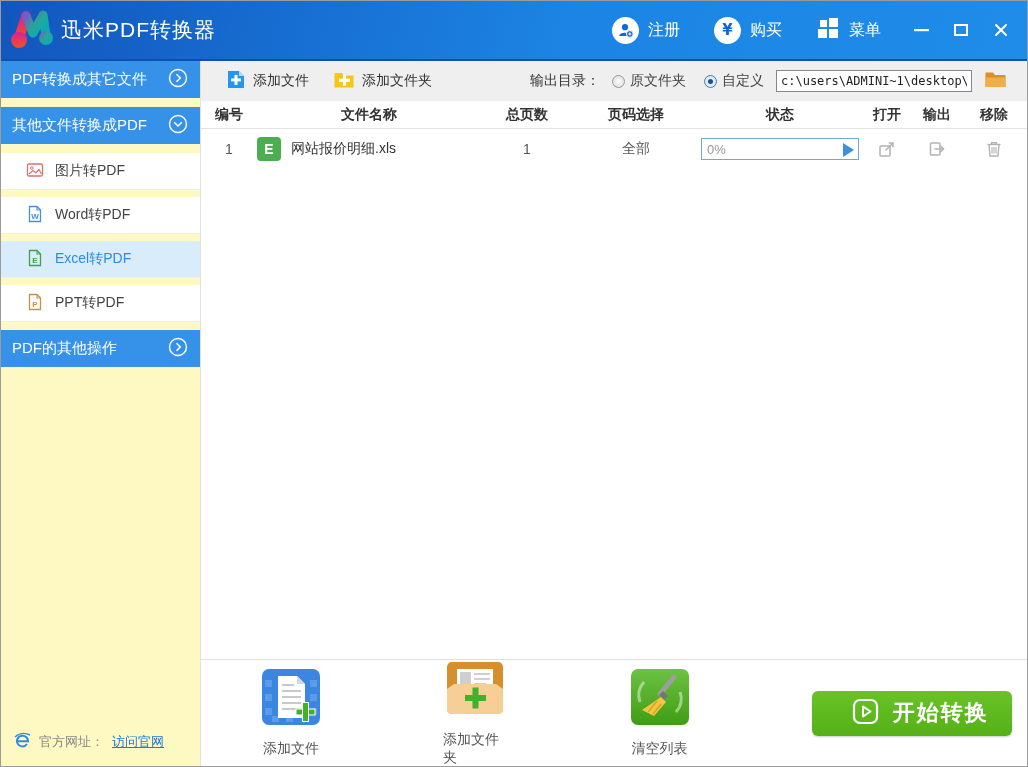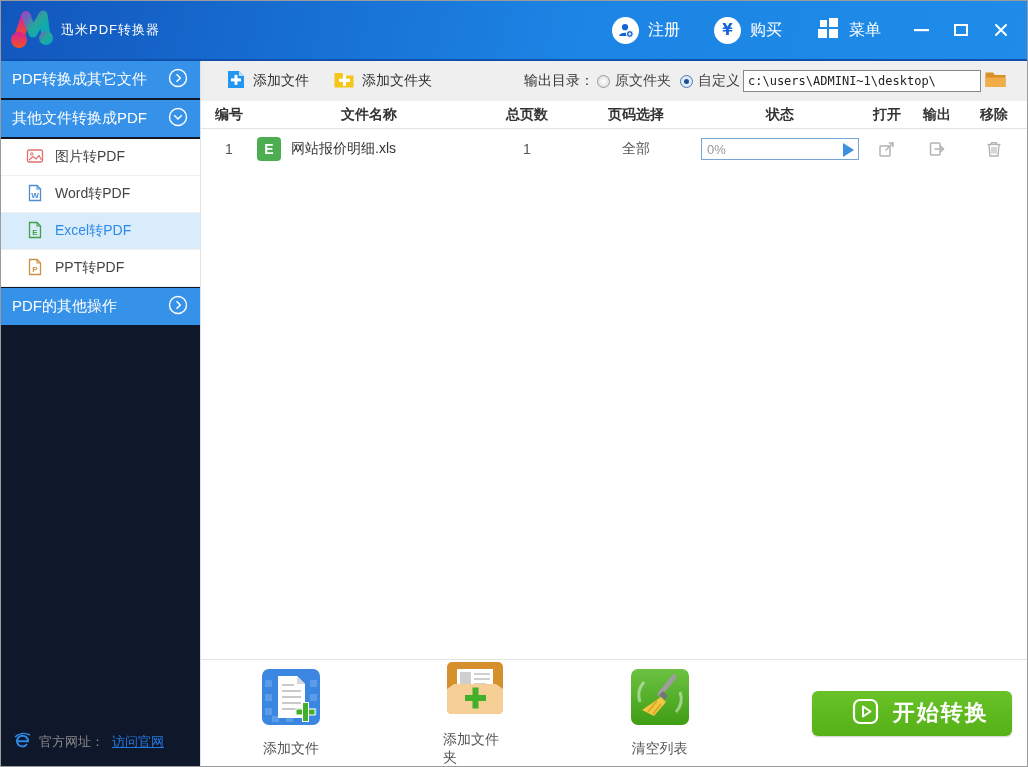--- a/index.html
+++ b/index.html
@@ -3,56 +3,56 @@
 <meta charset="utf-8">
 <style>
   * { margin:0; padding:0; box-sizing:border-box; }
   html,body { width:1028px; height:767px; overflow:hidden; font-family:"Liberation Sans", sans-serif; }
   .window { width:1028px; height:767px; display:flex; flex-direction:column; background:#fff; border:1px solid #9b9b9b; }
 
   
   .titlebar { height:60px; flex:0 0 60px; background:linear-gradient(105deg,#1256bd 0%,#1c84e4 55%,#1f8ce9 100%);
               display:flex; align-items:center; padding:0 10px 0 8px; border-bottom:2px solid #0f4fae; }
   .logo { width:48px; height:44px; margin-right:4px; }
-  .app-title { color:#fff; font-size:13px; letter-spacing:1px; }
+  .app-title { color:#fff; font-size:21px; letter-spacing:1px; }
   .tb-spacer { flex:1; }
   .tb-action { display:flex; align-items:center; gap:9px; margin-right:34px; cursor:pointer;justify-content:space-between; }
   .tb-action .circ { width:27px; height:27px; background:#fff; border-radius:50%; display:flex; align-items:center; justify-content:center; }
   .tb-action .lbl { color:#fff; font-size:16px; }
   .yuan { color:#1565d8; font-weight:bold; font-size:15px; font-family:"DejaVu Sans", sans-serif; }
   .win-controls { display:flex; align-items:center; gap:8px; margin-left:14px; }
   .win-btn { width:32px; height:30px; display:flex; align-items:center; justify-content:center; cursor:pointer; }
 
   
   .main { flex:1; display:flex; min-height:0; }
 
   
-  .sidebar { width:200px; flex:0 0 200px; background:#0f172a; border-right:1px solid #e2e2e2; display:flex; flex-direction:column; }
+  .sidebar { width:200px; flex:0 0 200px; background:#fef9c3; border-right:1px solid #e2e2e2; display:flex; flex-direction:column;gap:7px; }
   .group-header { height:37px; background:#3691e8; color:#fff; font-size:15px; display:flex; align-items:center;
                   padding:0 12px 0 11px; margin-bottom:2px; cursor:pointer; }
   .group-header .gh-label { flex:1; }
   .sub-item { height:37px; display:flex; align-items:center; gap:11px; padding-left:25px; font-size:14px; color:#444;
               border-bottom:1px solid #efefef; cursor:pointer; background:#fff; }
   .sub-item.selected { background:#d9ecfb; color:#2e8ae6; }
   .side-spacer { flex:1; }
   .side-footer { padding:0 0 14px 13px; font-size:13px; color:#888; }
   .sf-row { display:flex; align-items:center; gap:8px; margin-top:9px; }
   .sf-row a { color:#2278dd; }
 
   
   .content { flex:1; display:flex; flex-direction:column; min-width:0; }
   .toolbar { height:40px; flex:0 0 40px; background:#efefef; display:flex; align-items:center; padding:0 20px 0 25px; }
   .tool-btn { display:flex; align-items:center; gap:7px; font-size:14px; color:#333; cursor:pointer; }
-  .out-group { margin-left:auto; display:flex; align-items:center; gap:3px;justify-content:space-between; }
+  .out-group { margin-left:auto; display:flex; align-items:center; gap:12px;justify-content:space-between; }
   .out-label { font-size:14px; color:#333; }
   .radio-opt { display:flex; align-items:center; gap:5px; font-size:14px; color:#444; cursor:pointer; }
   .radio { width:13px; height:13px; border-radius:50%; border:1px solid #9a9a9a; background:radial-gradient(#fdfdfd,#d7d7d7); position:relative; }
   .radio.checked { border-color:#4a7ab5; background:radial-gradient(#eef6ff,#cfe3f5); }
   .radio.checked::after { content:""; position:absolute; left:3px; top:3px; width:5px; height:5px; border-radius:50%; background:#1c4f8f; }
-  .path-input { width:238px; height:22px; border:1px solid #828790; background:#fff; font-family:"DejaVu Sans Mono", monospace;
+  .path-input { width:196px; height:22px; border:1px solid #828790; background:#fff; font-family:"DejaVu Sans Mono", monospace;
                 font-size:12px; color:#222; padding:0 4px; }
 
   
   .tgrid { display:grid; grid-template-columns:56px 224px 92px 126px 162px 52px 48px 1fr; align-items:center; }
   .table-header { height:28px; flex:0 0 28px; background:#fff; border-bottom:1px solid #e3e3e3; font-size:14px; font-weight:bold; color:#333; }
   .table-header .hc { text-align:center; }
   .table-row { height:40px; flex:0 0 40px; background:#fff; font-size:14px; color:#555; }
   .cell-c { text-align:center; }
   .file-cell { display:flex; align-items:center; gap:10px; }
   .badge { width:24px; height:24px; border-radius:4px; background:#4cae50; color:#fff; font-weight:bold; font-size:14px;

